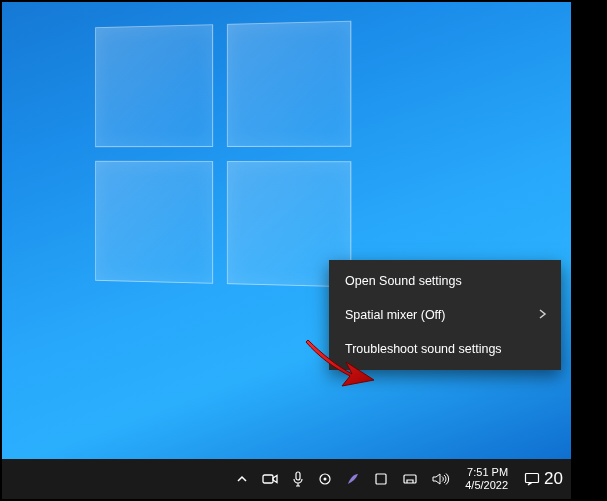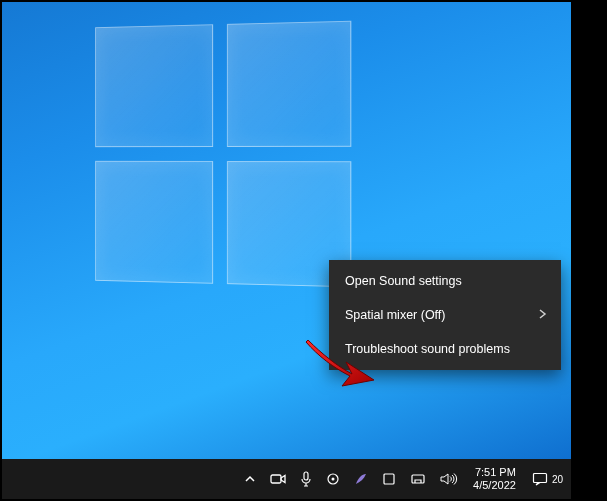--- a/index.html
+++ b/index.html
@@ -74,21 +74,21 @@
   .clock {
     display: flex; flex-direction: column; align-items: flex-end;
     justify-content: center; line-height: 1.2; padding: 0 8px;
     height: 100%;
   }
   .action-center {
     height: 100%; display: flex; align-items: center; justify-content: center;
     padding: 0 8px; gap: 4px;
   }
   .badge {
-    font-size: 10px; color: #fff;
+    font-size: 17px; color: #fff;
   }
 </style>
 </head>
 <body>
 
 <div class="frame">
   <div class="desktop">
     <div class="win-logo">
       <div class="pane"></div>
         <div class="pane"></div>
@@ -102,21 +102,21 @@
       </div>
       <div class="item">
         <span>Spatial mixer (Off)</span>
         <span class="chev">
           <svg width="8" height="10" viewBox="0 0 8 10">
               <path d="M1 1 L6 5 L1 9" stroke="#cfcfcf" stroke-width="1.5" fill="none"></path>
             </svg>
         </span>
       </div>
       <div class="item">
-        <span>Troubleshoot sound problems</span>
+        <span>Troubleshoot sound settings</span>
       </div>
     </div>
 
     <svg class="red-arrow" viewBox="0 0 80 60">
       <defs>
         <linearGradient id="rg" x1="0" y1="0" x2="1" y2="1">
           <stop offset="0" stop-color="#ff2a2a"></stop>
             <stop offset="1" stop-color="#a20000"></stop>
         </linearGradient>
       </defs>

